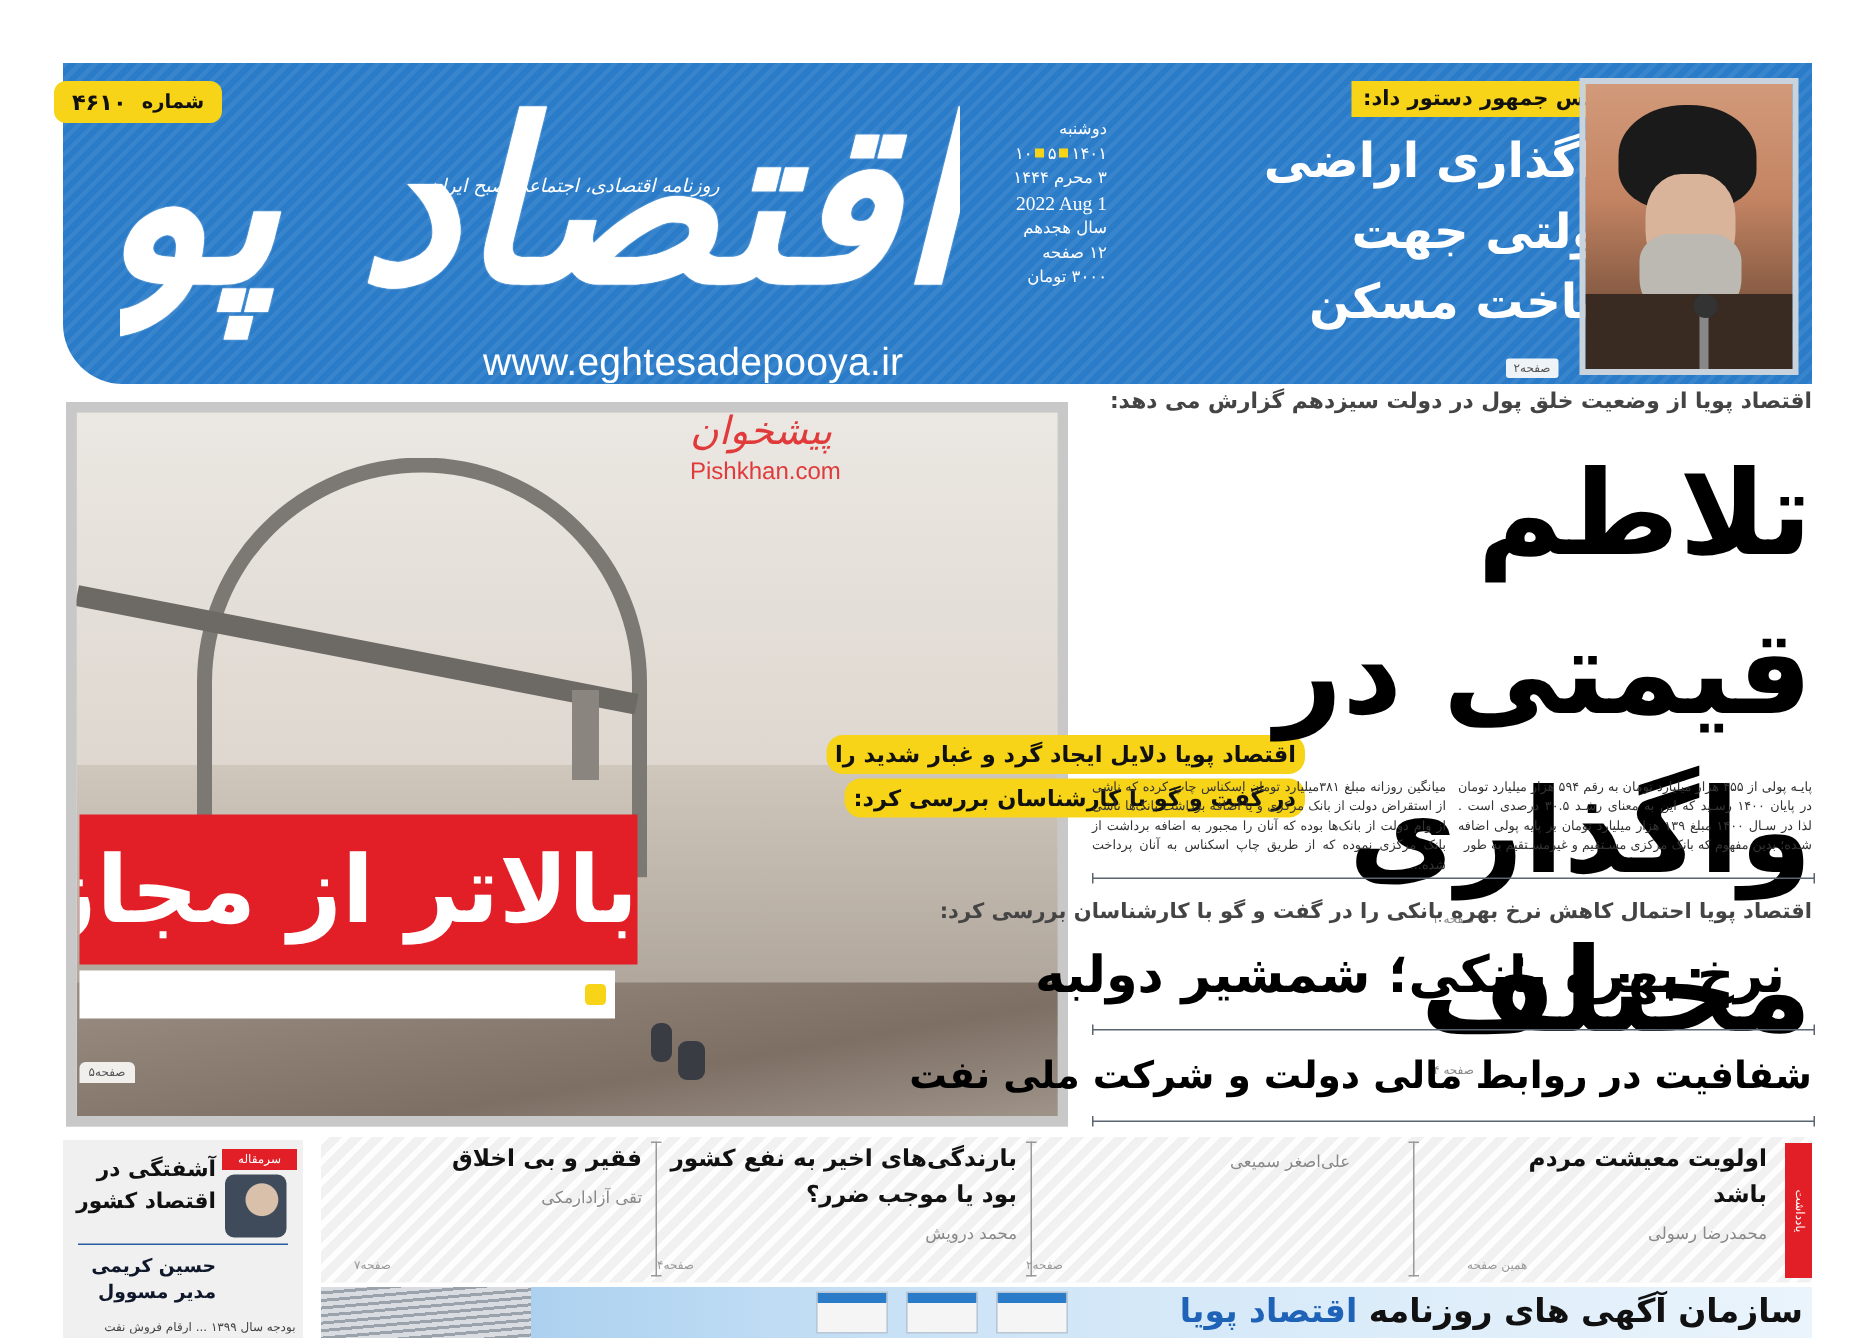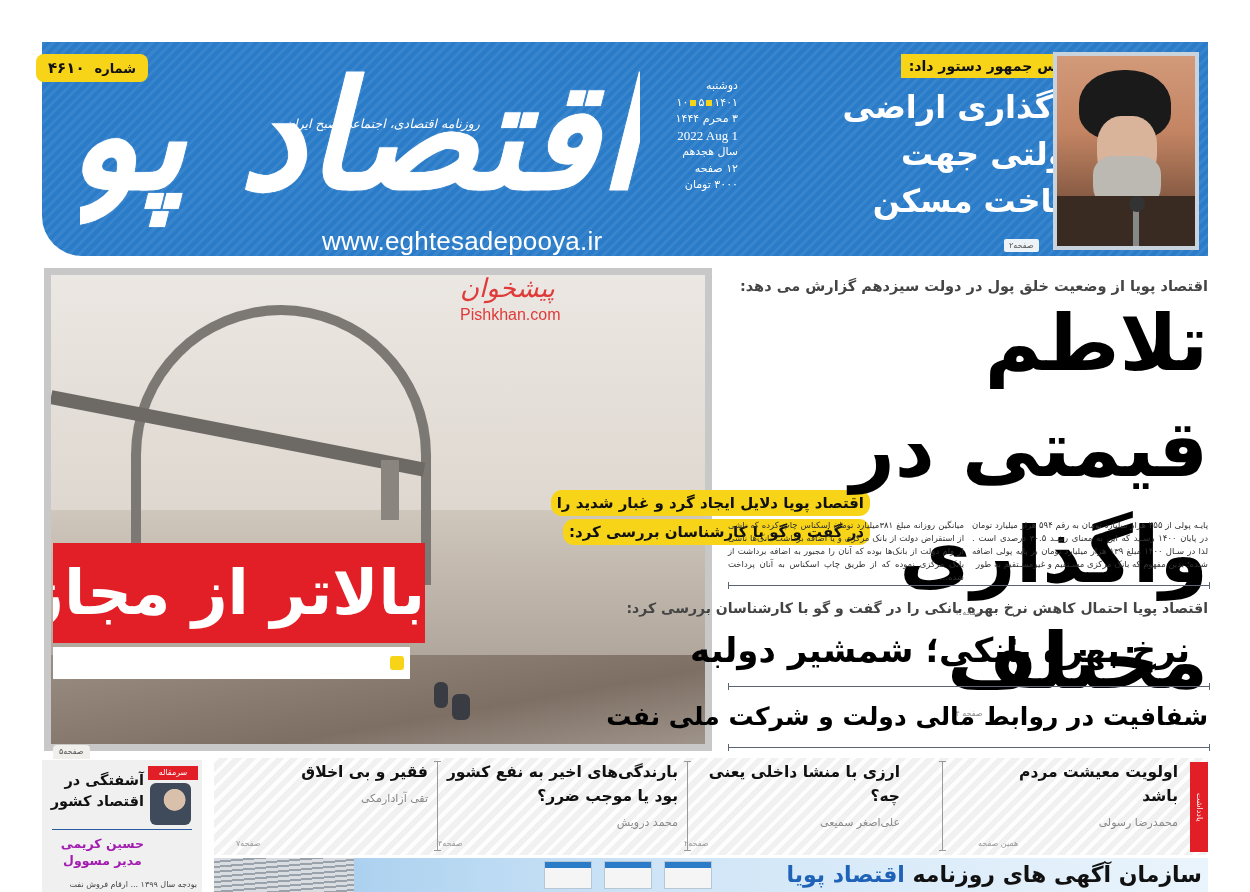--- a/index.html
+++ b/index.html
@@ -92,29 +92,29 @@
     background: #e21f26; color: #fff; font-size: 62px; font-weight: bold; line-height: 100px;
     text-align: center; white-space: nowrap; overflow: hidden;
   }
   .photo-sub {
     position: absolute; left: 53px; top: 647px; width: 357px; height: 32px;
     background: #fff; color: #333; font-size: 15px; font-weight: bold; line-height: 32px;
     padding-right: 6px; display: flex; align-items: center; gap: 6px; white-space: nowrap;
   }
   .photo-sub .bullet { width: 14px; height: 14px; background: #f7d417; border-radius: 3px; flex: none; }
   .photo-page-tag {
-    position: absolute; left: 53px; top: 745px; height: 14px; padding: 0 6px;
+    position: absolute; left: 53px; top: 708px; height: 14px; padding: 0 6px;
     background: #f1efec; color: #555; font-size: 8px; line-height: 14px; border-radius: 4px 4px 0 0;
   }
   .fishermen { position: absolute; left: 430px; top: 680px; width: 50px; height: 45px; }
   .fishermen i { position: absolute; display: block; background: #3a3c44; border-radius: 6px; }
 
   
   .main-kicker {
-    position: absolute; right: 42px; top: 278px; color: #444; font-size: 14.5px; font-weight: bold; white-space: nowrap;
+    position: absolute; right: 42px; top: 260px; color: #444; font-size: 14.5px; font-weight: bold; white-space: nowrap;
   }
   .main-headline {
     position: absolute; right: 42px; top: 290px; width: 480px; color: #000; text-align: right;
     font-size: 78px; line-height: 106px; font-weight: bold; letter-spacing: -1px;
   }
   .main-body {
     position: absolute; top: 519px; width: 236px; color: #333; font-size: 8.5px; line-height: 13px; text-align: justify;
   }
   .main-body.right { right: 42px; }
   .main-body.left { left: 728px; }
@@ -155,21 +155,21 @@
   .editorial-badge {
     position: absolute; left: 148px; top: 766px; width: 50px; height: 14px; background: #e21f26; color: #fff;
     font-size: 8px; line-height: 14px; text-align: center;
   }
   .editorial-photo {
     position: absolute; left: 150px; top: 783px; width: 41px; height: 42px; border-radius: 6px;
     background: radial-gradient(circle at 60% 40%, #d8c0aa 0 30%, #3f4a5a 32% 100%);
   }
   .editorial-title { position: absolute; right: 1106px; top: 770px; width: 100px; text-align: right; color: #111; font-size: 14.5px; font-weight: bold; line-height: 21px; }
   .editorial-rule { position: absolute; left: 52px; top: 829px; width: 140px; height: 1px; background: #2a5aa0; }
-  .editorial-author { position: absolute; right: 1106px; top: 835px; text-align: center; color: #a21caf; font-size: 12.5px; font-weight: bold; line-height: 17px; }
+  .editorial-author { position: absolute; right: 1106px; top: 835px; text-align: right; color: #0f172a; font-size: 12.5px; font-weight: bold; line-height: 17px; }
   .editorial-text { position: absolute; left: 52px; top: 880px; width: 145px; color: #444; font-size: 8px; white-space: nowrap; overflow: hidden; }
 
   
   .ad-banner {
     position: absolute; left: 214px; top: 858px; width: 994px; height: 34px;
     background: linear-gradient(90deg, #9cc8ec 0%, #cfe5f7 45%, #eaf4fc 100%); overflow: hidden;
   }
   .ad-papers { position: absolute; left: 0; top: 0; width: 140px; height: 34px; background: repeating-linear-gradient(175deg, #d9dde2 0 3px, #9aa2ab 3px 5px); }
   .ad-phones { position: absolute; left: 140px; top: 1px; width: 170px; color: #e02525; font-style: italic; font-weight: bold; font-size: 13.5px; line-height: 15px; text-align: center; direction: ltr; font-family: "DejaVu Sans Mono", monospace; margin-top: 44px; }
   .ad-thumbs { position: absolute; left: 330px; top: 3px; display: flex; gap: 12px; direction: ltr; }
@@ -272,21 +272,20 @@
 <div class="note-label">یادداشت</div>
 
 <div class="note-col" style="right:72px; width:200px;">
   <div class="title">اولویت معیشت مردم باشد</div>
   <div class="author">محمدرضا رسولی</div>
   <div class="pg" style="left:0;">همین صفحه</div>
 </div>
 <div class="note-divider" style="left:942px;"></div>
 
 <div class="note-col" style="right:350px; width:200px;">
-  <div class="title">ارزی با منشا داخلی یعنی چه؟</div>
   <div class="author">علی‌اصغر سمیعی</div>
   <div class="pg" style="left:-16px;">صفحه۲</div>
 </div>
 <div class="note-divider" style="left:687px;"></div>
 
 <div class="note-col" style="right:572px; width:240px;">
   <div class="title">بارندگی‌های اخیر به نفع کشور بود یا موجب ضرر؟</div>
   <div class="author">محمد درویش</div>
   <div class="pg" style="left:0;">صفحه۴</div>
 </div>

